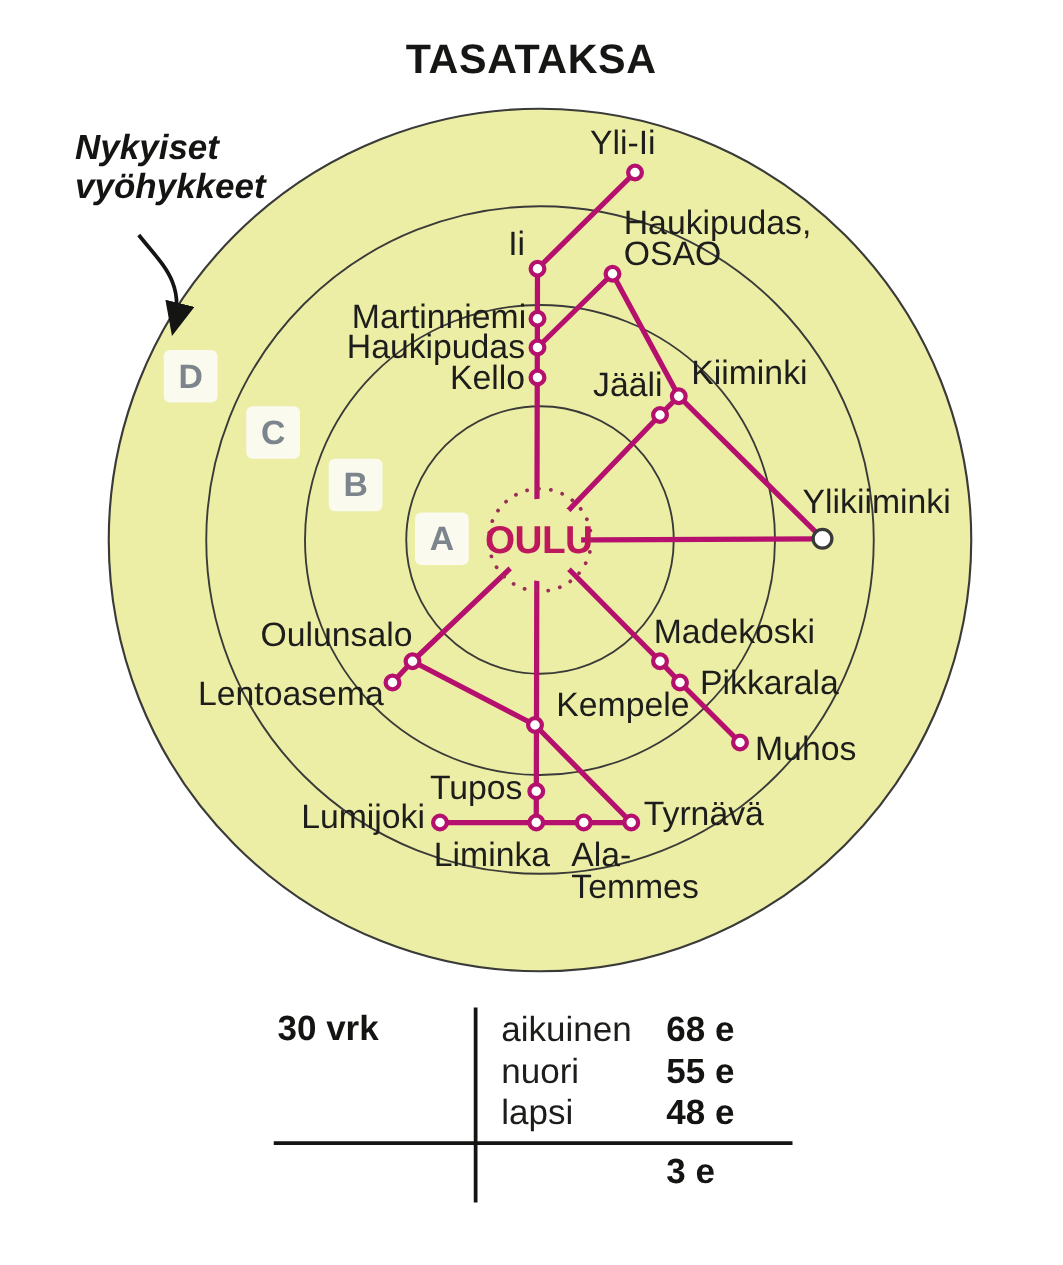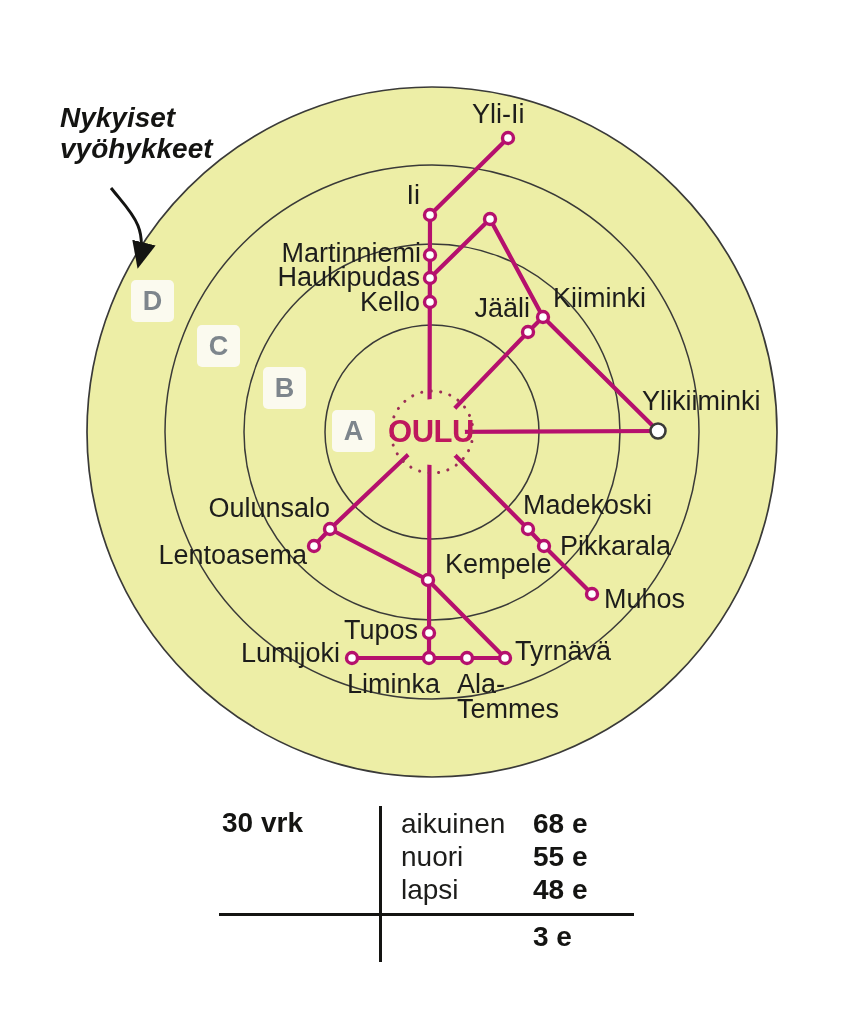--- a/index.html
+++ b/index.html
@@ -93,40 +93,43 @@
       <circle cx="352" cy="658" r="5.5"></circle>
       <circle cx="429" cy="658" r="5.5"></circle>
       <circle cx="467" cy="658" r="5.5"></circle>
       <circle cx="505" cy="658" r="5.5"></circle>
     </g>
     <circle cx="658" cy="431" r="7.5" fill="#ffffff" stroke="#3a3a38" stroke-width="2.6"></circle>
 
     <path d="M111,188 C131,213 148,226 139,263" fill="none" stroke="#141412" stroke-width="3" marker-end="url(#arrowhead)"></path>
   </svg>
 
+  <div class="title">TASATAKSA</div>
   <div class="annotation">Nykyiset
 vyöhykkeet</div>
 
   <div class="zonebox" style="left:131px;top:280px;">
       <span>D</span>
     </div>
   <div class="zonebox" style="left:197px;top:325px;">
       <span>C</span>
     </div>
   <div class="zonebox" style="left:263px;top:367px;">
       <span>B</span>
     </div>
   <div class="zonebox" style="left:332px;top:410px;">
       <span>A</span>
     </div>
 
   <div class="center-label">OULU</div>
 
   <div class="lbl" style="left:472px;top:102px;">Yli-Ii</div>
   <div class="lbl r" style="right:430px;top:183px;">Ii</div>
+  <div class="lbl" style="left:499px;top:166px;">Haukipudas,
+OSAO</div>
   <div class="lbl r" style="right:429px;top:241px;">Martinniemi</div>
   <div class="lbl r" style="right:430px;top:265px;">Haukipudas</div>
   <div class="lbl r" style="right:430px;top:290px;">Kello</div>
   <div class="lbl r" style="right:320px;top:296px;">Jääli</div>
   <div class="lbl" style="left:553px;top:286px;">Kiiminki</div>
   <div class="lbl" style="left:642px;top:389px;">Ylikiiminki</div>
   <div class="lbl r" style="right:520px;top:496px;">Oulunsalo</div>
   <div class="lbl r" style="right:543px;top:543px;">Lentoasema</div>
   <div class="lbl" style="left:523px;top:493px;">Madekoski</div>
   <div class="lbl" style="left:560px;top:534px;">Pikkarala</div>

